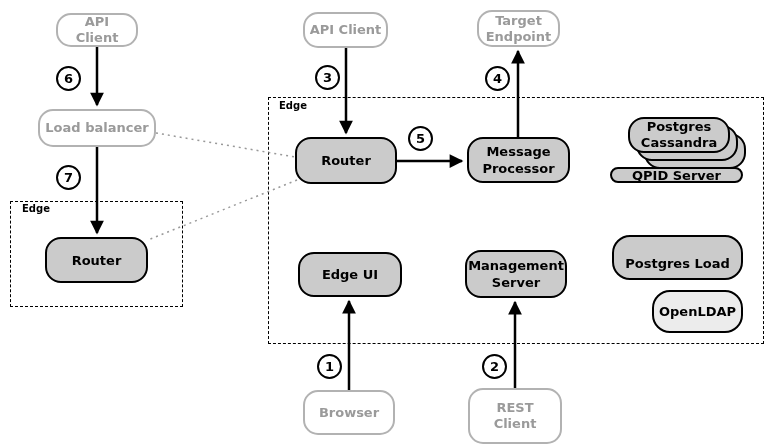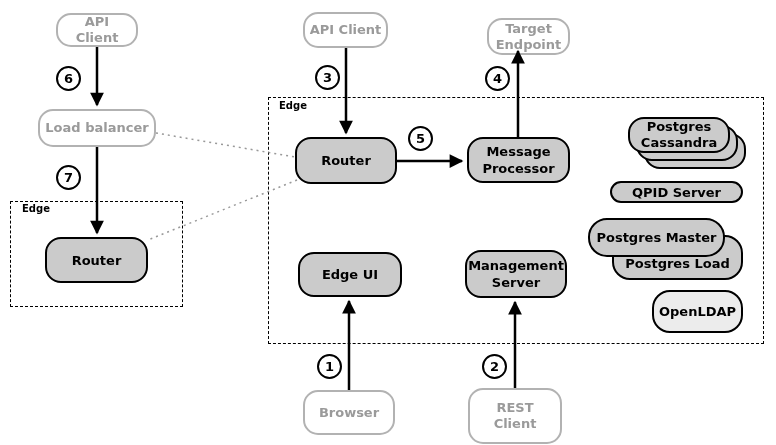--- a/index.html
+++ b/index.html
@@ -113,38 +113,37 @@
     <line x1="346" y1="48" x2="346" y2="133" stroke="#000" stroke-width="2.5" marker-end="url(#ah)"></line>
     <line x1="397" y1="161" x2="462" y2="161" stroke="#000" stroke-width="2.5" marker-end="url(#ah)"></line>
     <line x1="518" y1="137" x2="518" y2="51" stroke="#000" stroke-width="2.5" marker-end="url(#ah)"></line>
     <line x1="349" y1="390" x2="349" y2="301" stroke="#000" stroke-width="2.5" marker-end="url(#ah)"></line>
     <line x1="515" y1="388" x2="515" y2="302" stroke="#000" stroke-width="2.5" marker-end="url(#ah)"></line>
   </svg>
 
   <div class="client" style="left:56px; top:13px; width:82px; height:34px;">API Client</div>
   <div class="client" style="left:38px; top:109px; width:118px; height:38px;">Load balancer</div>
   <div class="client" style="left:303px; top:12px; width:85px; height:36px;">API Client</div>
-  <div class="client" style="left:487px; top:10px; width:83px; height:37px;margin-top:8px;">Target Endpoint</div>
+  <div class="client" style="left:477px; top:10px; width:83px; height:37px;">Target Endpoint</div>
   <div class="client" style="left:303px; top:390px; width:92px; height:45px;">Browser</div>
   <div class="client" style="left:468px; top:388px; width:94px; height:56px;">REST Client</div>
 
   <div class="node" style="left:45px; top:237px; width:103px; height:46px;">Router</div>
   <div class="node" style="left:295px; top:137px; width:102px; height:47px;">Router</div>
   <div class="node" style="left:467px; top:137px; width:103px; height:46px;">Message Processor</div>
   <div class="node" style="left:298px; top:252px; width:104px; height:45px;">Edge UI</div>
   <div class="node" style="left:465px; top:250px; width:102px; height:48px;">Management Server</div>
 
   <div class="node" style="left:644px; top:133px; width:102px; height:36px;"></div>
   <div class="node" style="left:636px; top:125px; width:102px; height:36px;"></div>
   <div class="node" style="left:628px; top:117px; width:102px; height:36px; line-height:16px;">Postgres Cassandra</div>
 
-  <div class="node pill" style="left:610px; top:181px; width:133px; height:22px;">QPID Server</div>
+  <div class="node pill" style="left:610px; top:167px; width:133px; height:16px;">QPID Server</div>
 
   <div class="node bottom-text" style="left:612px; top:235px; width:131px; height:45px; border-radius:18px;">Postgres Load</div>
-  <div class="node" style="left:588px; top:218px; width:137px; height:39px; border-radius:19px;">Postgres Master</div>
 
   <div class="node light" style="left:652px; top:290px; width:91px; height:43px; border-radius:18px;">OpenLDAP</div>
 
   <div class="badge" style="left:317px; top:354px;">1</div>
   <div class="badge" style="left:482px; top:354px;">2</div>
   <div class="badge" style="left:315px; top:65px;">3</div>
   <div class="badge" style="left:485px; top:66px;">4</div>
   <div class="badge" style="left:408px; top:126px;">5</div>
   <div class="badge" style="left:56px;  top:66px;">6</div>
   <div class="badge" style="left:56px;  top:165px;">7</div>

